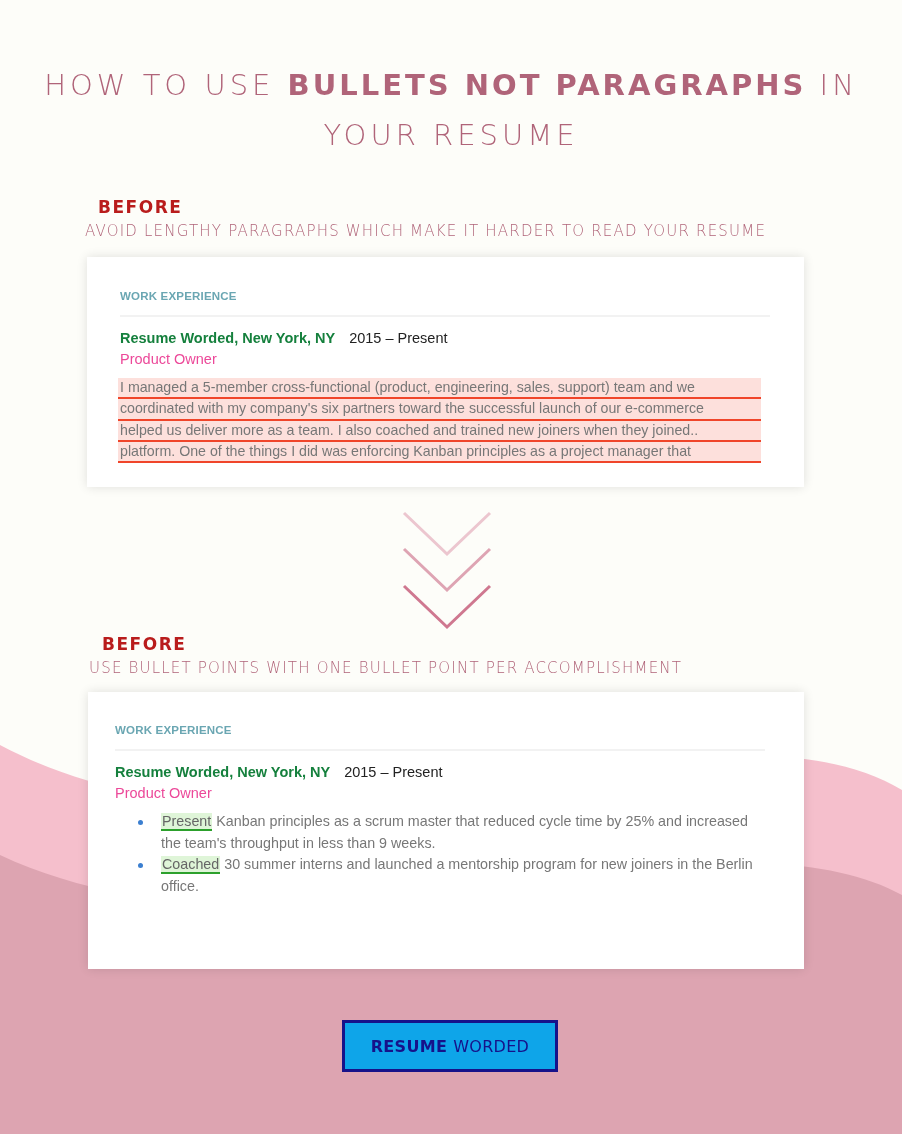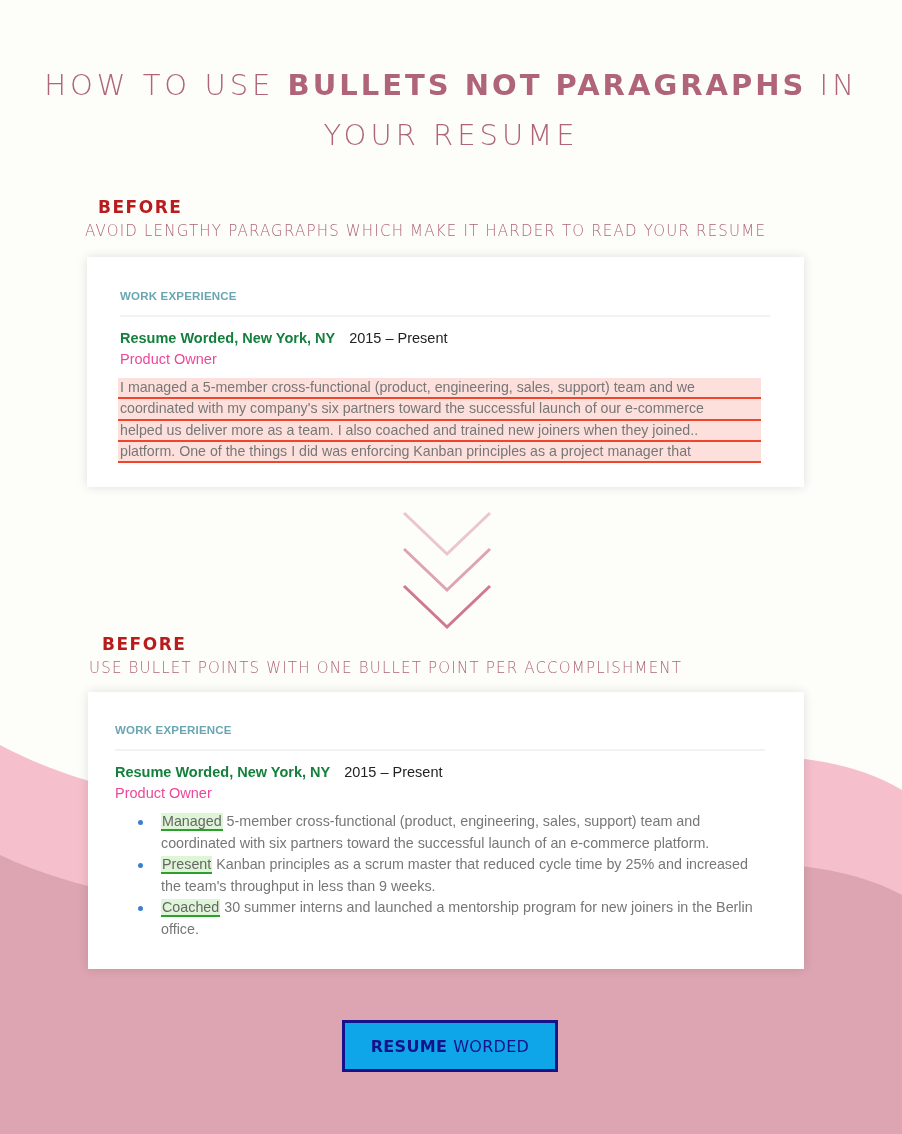--- a/index.html
+++ b/index.html
@@ -142,23 +142,20 @@
 
 <div class="card card-after">
   <div class="section-title">WORK EXPERIENCE</div>
   <div class="divider"></div>
   <div class="job-line">
     <span class="company">Resume Worded, New York, NY</span><span class="dates">2015 – Present</span>
   </div>
   <div class="role">Product Owner</div>
   <ul class="bullets">
     <li>
-      <span class="dot"></span><span class="verb">Managed</span><span> 5-member cross-functional (product, engineering, sales, support) team and coordinated with six partners toward the successful launch of an e-commerce platform.</span>
-    </li>
-    <li>
       <span class="dot"></span><span class="verb">Present</span><span> Kanban principles as a scrum master that reduced cycle time by 25% and increased the team's throughput in less than 9 weeks.</span>
     </li>
     <li>
       <span class="dot"></span><span class="verb">Coached</span><span> 30 summer interns and launched a mentorship program for new joiners in the Berlin office.</span>
     </li>
   </ul>
 </div>
 
 <div class="logo-button">
   <span class="b">RESUME</span>

